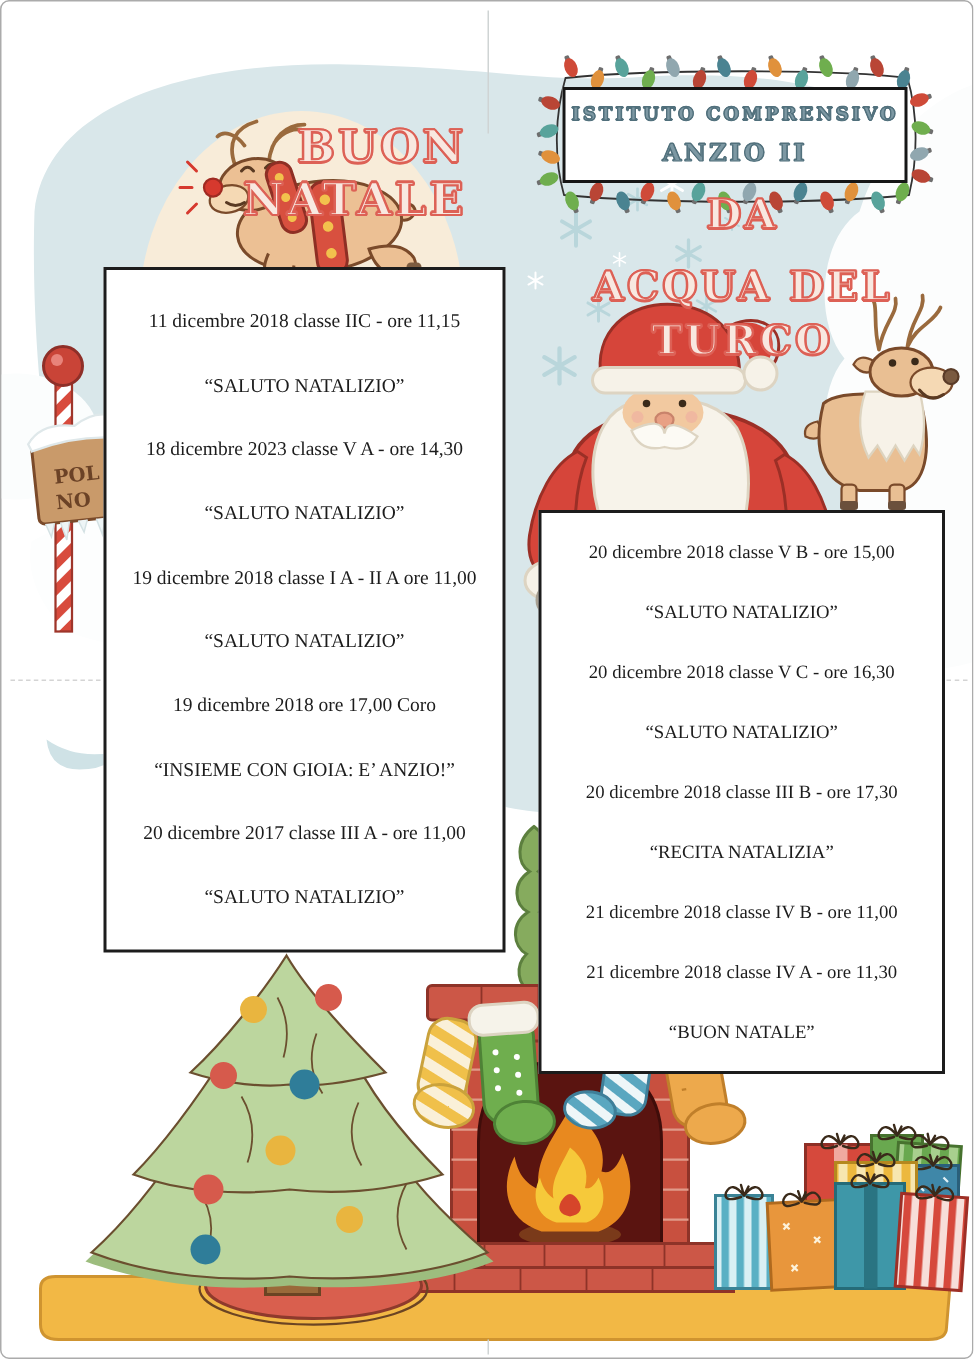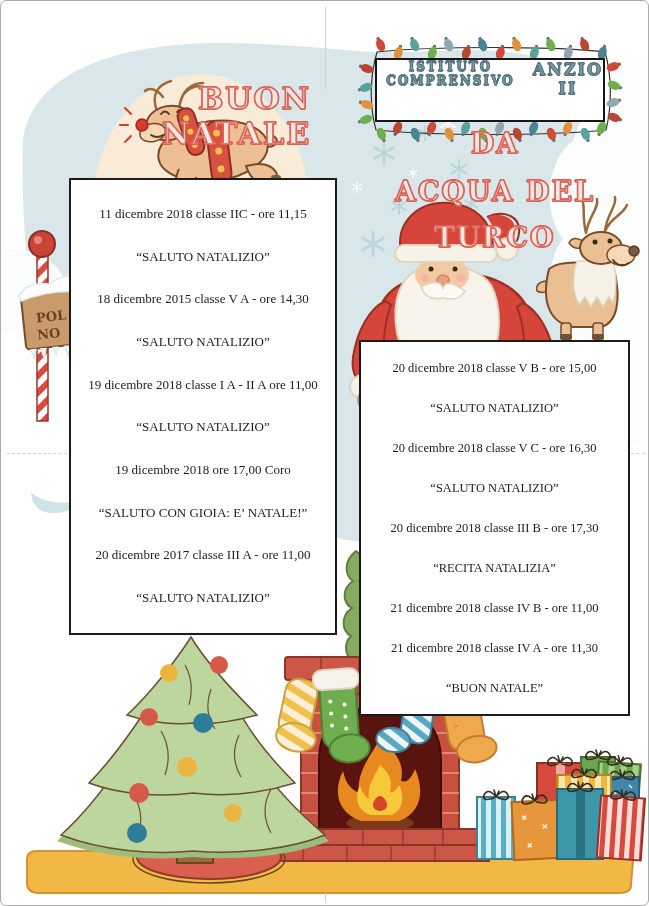--- a/index.html
+++ b/index.html
@@ -12,23 +12,23 @@
   #left-box{left:68px;top:177px;width:268px;height:457px;padding:26px 10px;font-size:13px;}
   #right-box{left:358px;top:339px;width:271px;height:376px;padding:18px 14px;font-size:12.5px;}
   .sched-line{line-height:1.3;}
   #left-box .sched-line:nth-child(8){max-width:215px;margin:0 auto;}
   .red-caps{position:absolute;font-family:"DejaVu Serif",serif;font-weight:bold;color:#f8e8e0;
         -webkit-text-stroke:1.3px #dd6156;letter-spacing:2px;z-index:5;text-align:center;
         text-shadow:1px 0 0 #dd6156,-1px 0 0 #dd6156,0 1px 0 #dd6156,0 -1px 0 #dd6156;}
   #t-buon{left:80px;top:80px;font-size:30px;width:230px;text-align:right;}
   #t-da{left:358px;top:127px;width:272px;font-size:27px;}
   #t-acqua{left:358px;top:175px;width:272px;font-size:27px;}
-  #t-turco{left:358px;top:221px;width:272px;font-size:27px;}
+  #t-turco{left:358px;top:211px;width:272px;font-size:27px;}
   #school-box{position:absolute;left:374px;top:57px;width:230px;height:64px;background:#fff;border:2px solid #161616;
-        z-index:4;display:flex;flex-direction:row;justify-content:center;gap:9px;text-align:center;
+        z-index:4;display:flex;flex-direction:column;justify-content:center;gap:9px;text-align:center;
         font-family:"DejaVu Serif",serif;font-weight:bold;color:#7d98a3;letter-spacing:2px;box-sizing:border-box;
         -webkit-text-stroke:0.7px #51707c;
         text-shadow:0.6px 0 0 #51707c,-0.6px 0 0 #51707c,0 0.6px 0 #51707c,0 -0.6px 0 #51707c;}
   .school-l1{font-size:12px;}
   .school-l2{font-size:16px;}
   .fold{position:absolute;z-index:6;}
   .fold-v{left:324px;width:1px;background:#cfd4d4;}
   .fold-h{top:452px;height:0;border-top:1px dashed #d4d4d4;}
 </style>
 </head>
@@ -364,26 +364,26 @@
     <div class="school-l2">ANZIO II</div>
   </div>
 
   <div id="t-da" class="red-caps">DA</div>
   <div id="t-acqua" class="red-caps">ACQUA DEL</div>
   <div id="t-turco" class="red-caps">TURCO</div>
 
   <div id="left-box" class="schedule-box">
     <div class="sched-line">11 dicembre 2018 classe IIC  - ore 11,15</div>
     <div class="sched-line">“SALUTO NATALIZIO”</div>
-    <div class="sched-line">18 dicembre 2015 classe V A  - ore 14,30</div>
+    <div class="sched-line">18 dicembre 2023 classe V A  - ore 14,30</div>
     <div class="sched-line">“SALUTO NATALIZIO”</div>
     <div class="sched-line">19 dicembre 2018 classe I A - II A ore 11,00</div>
     <div class="sched-line">“SALUTO NATALIZIO”</div>
     <div class="sched-line">19 dicembre 2018 ore 17,00  Coro</div>
-    <div class="sched-line">“SALUTO CON GIOIA: E’ NATALE!”</div>
+    <div class="sched-line">“INSIEME CON GIOIA: E’ ANZIO!”</div>
     <div class="sched-line">20 dicembre 2017 classe III A  - ore 11,00</div>
     <div class="sched-line">“SALUTO NATALIZIO”</div>
   </div>
 
   <div id="right-box" class="schedule-box">
     <div class="sched-line">20 dicembre 2018 classe V B  - ore 15,00</div>
     <div class="sched-line">“SALUTO NATALIZIO”</div>
     <div class="sched-line">20 dicembre 2018 classe V C  - ore 16,30</div>
     <div class="sched-line">“SALUTO NATALIZIO”</div>
     <div class="sched-line">20 dicembre 2018 classe III B  - ore 17,30</div>

